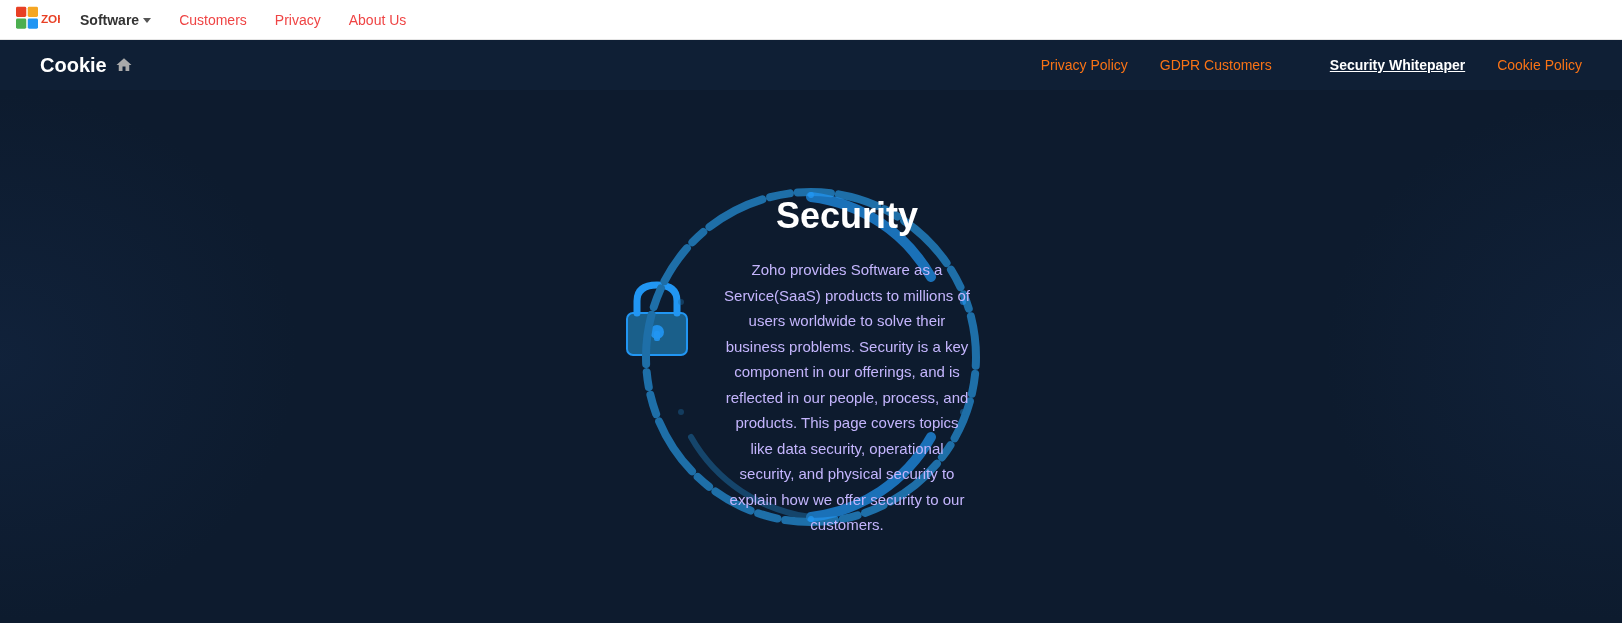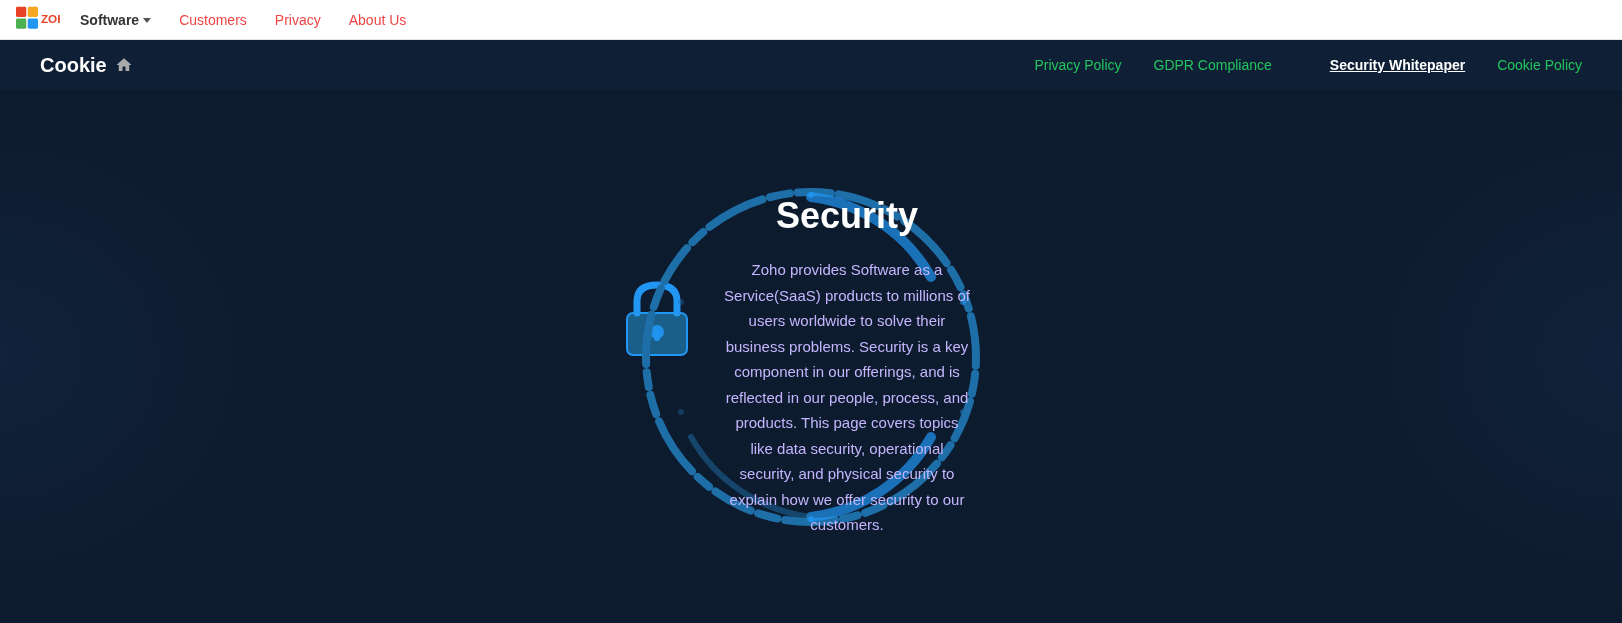--- a/index.html
+++ b/index.html
@@ -76,21 +76,21 @@
       fill: #aaa;
     }
     .privacy-nav-links {
       display: flex;
       align-items: center;
       gap: 32px;
       list-style: none;
     }
     .privacy-nav-links li a {
       text-decoration: none;
-      color: #22c55e;
+      color: #f97316;
       font-size: 14px;
     }
     .privacy-nav-links li.active a {
       color: #fff;
       text-decoration: underline;
       font-weight: 600;
       margin-left: 26px;
     }
 
     
@@ -221,21 +221,21 @@
     <span>Cookie</span>
     <svg class="home-icon-svg" viewBox="0 0 24 24" xmlns="http://www.w3.org/2000/svg">
       <path d="M10 20v-6h4v6h5v-8h3L12 3 2 12h3v8z"></path>
     </svg>
   </div>
   <ul class="privacy-nav-links">
     <li>
       <a href="#">Privacy Policy</a>
     </li>
     <li>
-      <a href="#">GDPR Compliance</a>
+      <a href="#">GDPR Customers</a>
     </li>
     <li class="active">
       <a href="#">Security Whitepaper</a>
     </li>
     <li>
       <a href="#">Cookie Policy</a>
     </li>
   </ul>
 </div>
 

